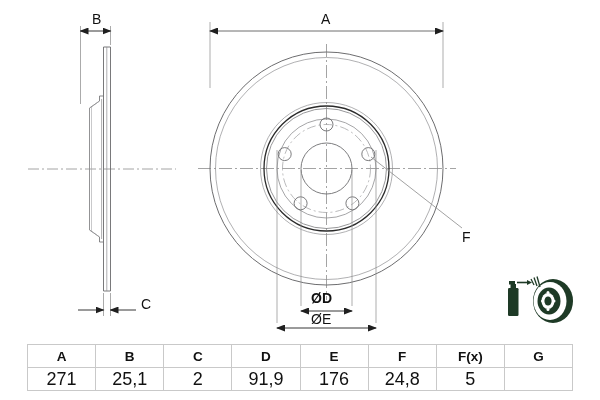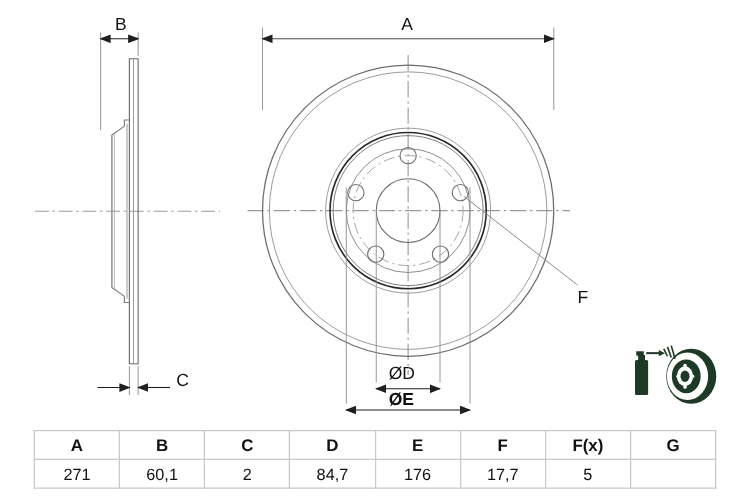--- a/index.html
+++ b/index.html
@@ -9,21 +9,21 @@
   svg.draw{position:absolute;left:0;top:0;width:600px;height:400px;}
   .lbl{position:absolute;font-family:"Liberation Sans",sans-serif;
        font-size:13px;color:#111;line-height:1;white-space:nowrap;}
   .lbl.big{font-size:14px;}
   
   #spec-table{position:absolute;left:27px;top:344px;width:546px;
               border-collapse:collapse;}
   #spec-table td{border:1px solid #c9c9c9;height:22px;text-align:center;
                  font-size:13px;color:#111;padding:0;width:60.6px;}
   #spec-table tr.hdr td{font-weight:bold;font-size:13.5px;}
-  #spec-table tr.val td{font-size:13px;}
+  #spec-table tr.val td{font-size:18px;}
 </style>
 </head>
 <body>
 
 <div id="root">
 
   <svg class="draw" viewBox="0 0 600 400">
     <defs>
       <marker id="arrIn" markerWidth="9" markerHeight="7" refX="8" refY="3.5" orient="auto" markerUnits="userSpaceOnUse">
         <path d="M0,0 L9,3.5 L0,7 z" fill="#1f1f1f"></path>
@@ -120,42 +120,42 @@
   </svg>
 
   <div class="lbl big" style="left:92px;top:12px;">B</div>
 
   <div class="lbl big" style="left:141px;top:297px;">C</div>
 
   <div class="lbl big" style="left:321px;top:12px;">A</div>
 
   <div class="lbl big" style="left:462px;top:230px;">F</div>
 
-  <div class="lbl big" style="left:311px;top:291px;">ØD</div>
+  <div class="lbl big" style="left:311px;top:291px;font-weight:bold;">ØD</div>
 
-  <div class="lbl big" style="left:311px;top:312px;font-weight:bold;">ØE</div>
+  <div class="lbl big" style="left:311px;top:312px;">ØE</div>
 
   <table id="spec-table">
     <tbody>
       <tr class="hdr">
         <td>A</td>
         <td>B</td>
         <td>C</td>
         <td>D</td>
         <td>E</td>
         <td>F</td>
         <td>F(x)</td>
         <td>G</td>
       </tr>
       <tr class="val">
         <td>271</td>
-        <td>60,1</td>
+        <td>25,1</td>
         <td>2</td>
-        <td>84,7</td>
+        <td>91,9</td>
         <td>176</td>
-        <td>17,7</td>
+        <td>24,8</td>
         <td>5</td>
         <td></td>
       </tr>
     </tbody>
   </table>
 
 </div>
 
 </body></html>

